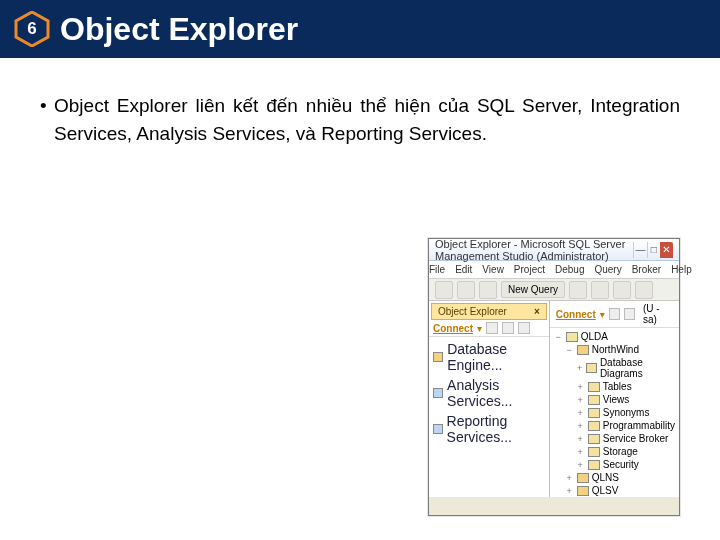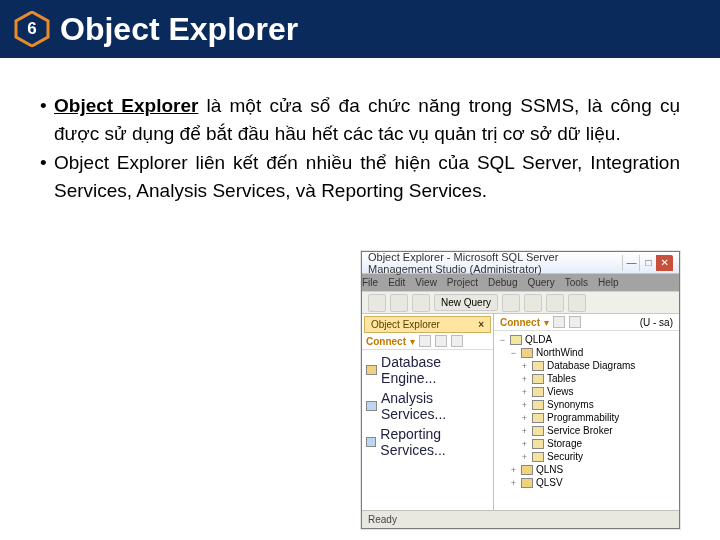--- a/index.html
+++ b/index.html
@@ -43,22 +43,22 @@
     margin-bottom: 2px;
   }
   .content li::before {
     content: "•";
     position: absolute; left: 0; top: 0;
     font-size: 19px;
   }
   .b1 strong { font-weight: bold; text-decoration: underline; }
   .screenshot {
     position: absolute;
-    right: 40px; top: 251px;
-    width: 319px; height: 278px;
+    right: 40px; top: 238px;
+    width: 252px; height: 278px;
     border: 1px solid #7a7a7a;
     background: #ece9d8;
     font-family: Tahoma, sans-serif;
     font-size: 10px;
     box-shadow: 0 0 0 1px rgba(0,0,0,.1);
   }
   .ss-title {
     background: linear-gradient(#fff,#e6eefb);
     border-bottom: 1px solid #b8c8e0;
     height: 22px;
@@ -68,21 +68,21 @@
     color: #333;
   }
   .ss-title .spacer { flex: 1; }
   .winbtn {
     width: 24px; height: 16px;
     display: inline-flex; align-items: center; justify-content: center;
     font-size: 10px; color: #555; border-left: 1px solid #ccc;
   }
   .winbtn.close { background: #c94f3d; color: #fff; border: none; border-radius: 0 2px 0 0; }
   .ss-menu {
-    background: #a3a3a3;
+    background: #ffffff;
     height: 18px;
     display: flex; align-items: center;
     padding: 0 0; gap: 10px;
     font-size: 10px; color: #333;
     border-bottom: 1px solid #d0d0d0;
   }
   .ss-tool {
     background: #f0f0ea;
     height: 22px;
     display: flex; align-items: center;
@@ -152,60 +152,57 @@
   .ind1 { margin-left: 11px; }
   .ind2 { margin-left: 22px; }
   .ss-status {
     height: 18px;
     background: #e8e8e0;
     border-top: 1px solid #c0c0b8;
     display: flex; align-items: center;
     padding: 0 6px;
     font-size: 10px; color: #444;
   }
-  .conn-label { color: #c07a00; font-weight: bold; }
+  .conn-label { color: #c07a00; font-weight: bold; text-decoration: underline; }
 </style>
 </head>
 <body>
 
 <div class="header">
   <div class="hex">
     <svg viewBox="0 0 36 36">
         <polygon points="18,1 34,10 34,26 18,35 2,26 2,10" fill="#0a2a5c" stroke="#e98a2b" stroke-width="3"></polygon>
       </svg>
     <span>6</span>
   </div>
   <div class="title">Object Explorer</div>
 </div>
 
 <div class="content">
   <ul>
-    <li class="b1">
-      <strong>Object Explorer</strong><span> là một cửa sổ đa chức năng trong SSMS, là công cụ được sử dụng để bắt đầu hầu hết các tác vụ quản trị cơ sở dữ liệu.</span>
-    </li>
     <li>Object Explorer liên kết đến nhiều thể hiện của SQL Server, Integration Services, Analysis Services, và Reporting Services.</li>
   </ul>
 </div>
 
 <div class="screenshot">
   <div class="ss-title">
     <span>Object Explorer - Microsoft SQL Server Management Studio (Administrator)</span>
     <span class="spacer"></span>
     <span class="winbtn">—</span>
     <span class="winbtn">□</span>
     <span class="winbtn close">✕</span>
   </div>
   <div class="ss-menu">
     <span>File</span>
     <span>Edit</span>
     <span>View</span>
     <span>Project</span>
     <span>Debug</span>
     <span>Query</span>
-    <span>Tools</span>
+    <span>Broker</span>
     <span>Help</span>
   </div>
   <div class="ss-tool">
     <span class="tbtn"></span>
     <span class="tbtn"></span>
     <span class="tbtn"></span>
     <span class="newq">New Query</span>
     <span class="tbtn"></span>
     <span class="tbtn"></span>
     <span class="tbtn"></span>
@@ -305,16 +302,13 @@
             <span>QLNS</span>
           </div>
           <div class="node ind1">
             <span class="tw">+</span>
             <span class="nico db"></span>
             <span>QLSV</span>
           </div>
         </div>
     </div>
   </div>
-  <div class="ss-status">
-    <span>Ready</span>
-  </div>
 </div>
 
 </body></html>

